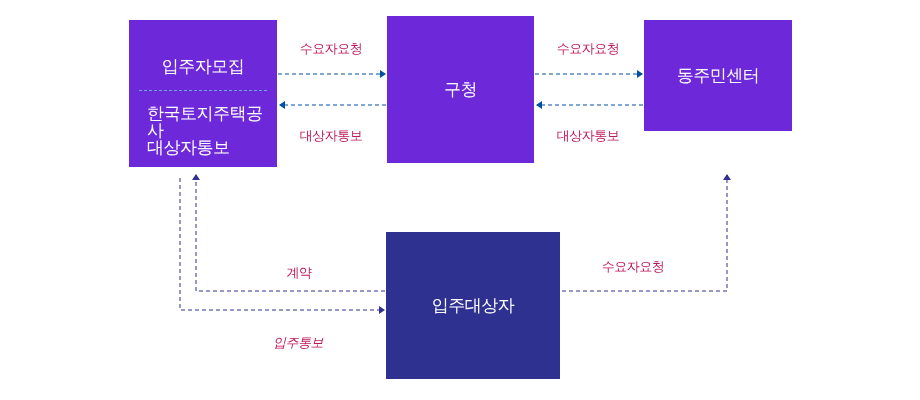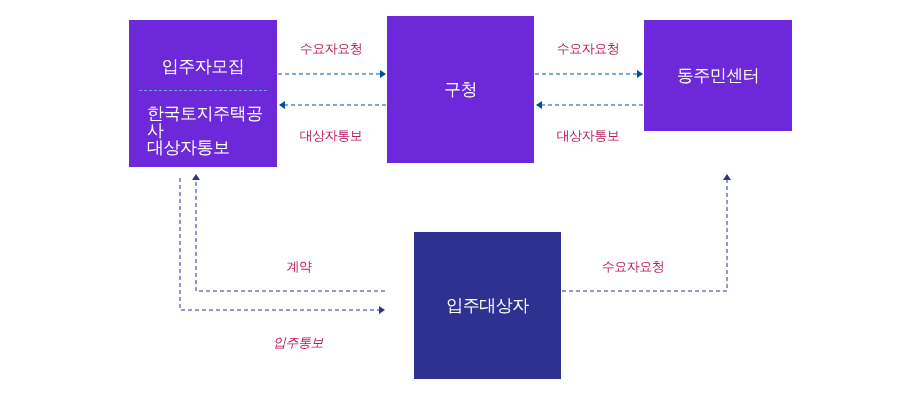--- a/index.html
+++ b/index.html
@@ -10,21 +10,21 @@
          color: #ffffff; box-sizing: border-box; }
   .box-blue { background: #6d28d9; font-family: Liberation Serif, serif; }
   .box-navy { background: #2e3190; }
   .box-title { font-size: 17px; letter-spacing: -0.5px; }
   .box1 { left: 129px; top: 20px; width: 148px; height: 147px; justify-content: flex-start; align-items: stretch; }
   .box1 .top { height: 70px; display: flex; align-items: center; justify-content: center; padding-top: 22px; box-sizing: border-box; }
   .box1 .divider { margin: 0 10px; border-top: 1px dashed #6fa6dc; }
   .box1 .orgs { padding: 14px 0 0 18px; font-size: 17px; line-height: 17px; letter-spacing: -0.5px; }
   .box2 { left: 387px; top: 16px; width: 147px; height: 147px; }
   .box3 { left: 644px; top: 20px; width: 148px; height: 111px; }
-  .box4 { left: 386px; top: 232px; width: 147px; height: 147px; margin-left: 28px; }
+  .box4 { left: 386px; top: 232px; width: 174px; height: 147px; }
   .label { position: absolute; font-size: 13px; color: #be185d; letter-spacing: -0.5px; white-space: nowrap; transform: translateX(-50%); }
   svg.lines { position: absolute; left: 0; top: 0; }
 </style>
 </head>
 <body>
 
 <div class="canvas">
 
   <svg class="lines" width="920" height="400">
     <defs>
@@ -71,16 +71,16 @@
   </div>
 
   <div class="box box-navy box4">
     <span class="box-title">입주대상자</span>
   </div>
 
   <span class="label" style="left:331px; top:40px;">수요자요청</span>
   <span class="label" style="left:331px; top:127px;">대상자통보</span>
   <span class="label" style="left:588px; top:40px;">수요자요청</span>
   <span class="label" style="left:588px; top:127px;">대상자통보</span>
-  <span class="label" style="left:299px; top:258px;">계약</span>
+  <span class="label" style="left:299px; top:264px;">계약</span>
   <span class="label" style="left:298px; top:334px;font-style:italic;">입주통보</span>
   <span class="label" style="left:633px; top:258px;">수요자요청</span>
 </div>
 
 </body></html>

